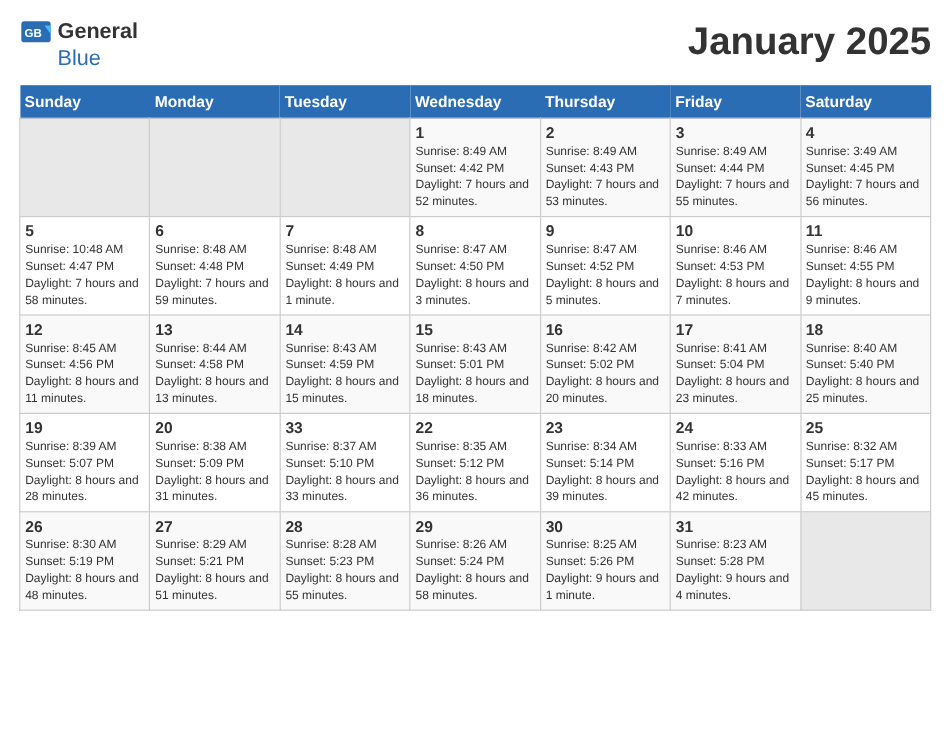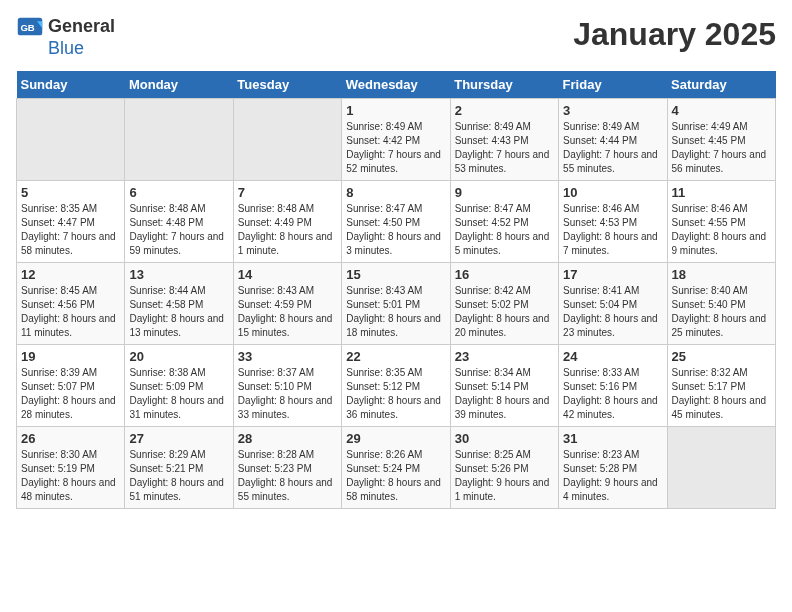--- a/index.html
+++ b/index.html
@@ -133,29 +133,29 @@
 Daylight: 7 hours and 53 minutes.</div>
         </td>
         <td>
           <span class="day-num">3</span>
           <div class="day-info">Sunrise: 8:49 AM
 Sunset: 4:44 PM
 Daylight: 7 hours and 55 minutes.</div>
         </td>
         <td>
           <span class="day-num">4</span>
-          <div class="day-info">Sunrise: 4:49 AM
+          <div class="day-info">Sunrise: 3:49 AM
 Sunset: 4:45 PM
 Daylight: 7 hours and 56 minutes.</div>
         </td>
       </tr>
       <tr>
         <td>
           <span class="day-num">5</span>
-          <div class="day-info">Sunrise: 8:35 AM
+          <div class="day-info">Sunrise: 10:48 AM
 Sunset: 4:47 PM
 Daylight: 7 hours and 58 minutes.</div>
         </td>
         <td>
           <span class="day-num">6</span>
           <div class="day-info">Sunrise: 8:48 AM
 Sunset: 4:48 PM
 Daylight: 7 hours and 59 minutes.</div>
         </td>
         <td>

